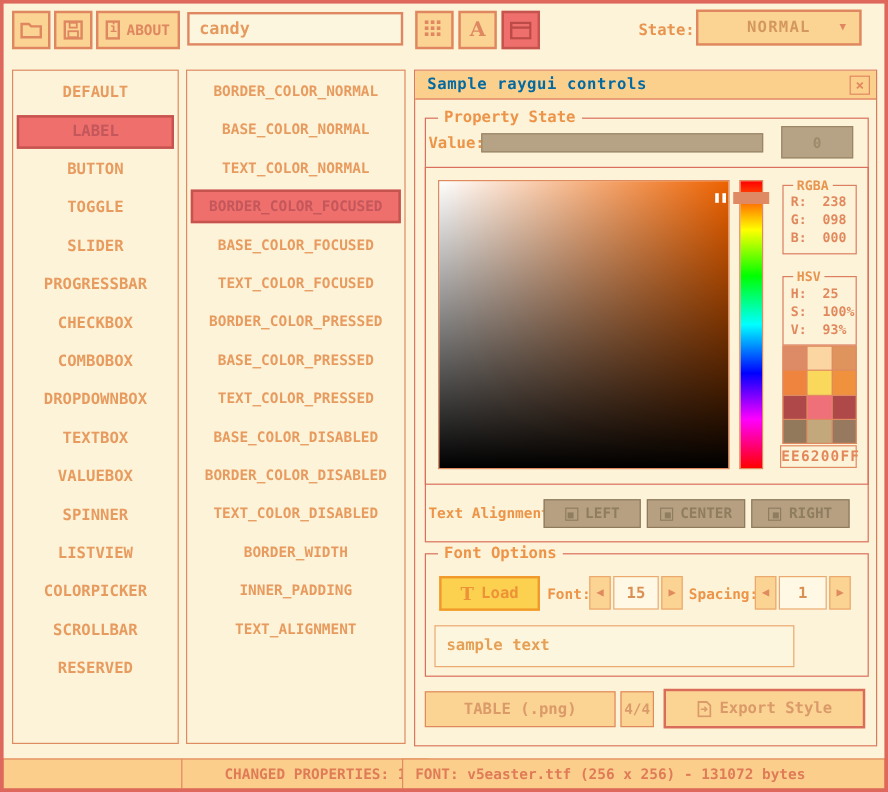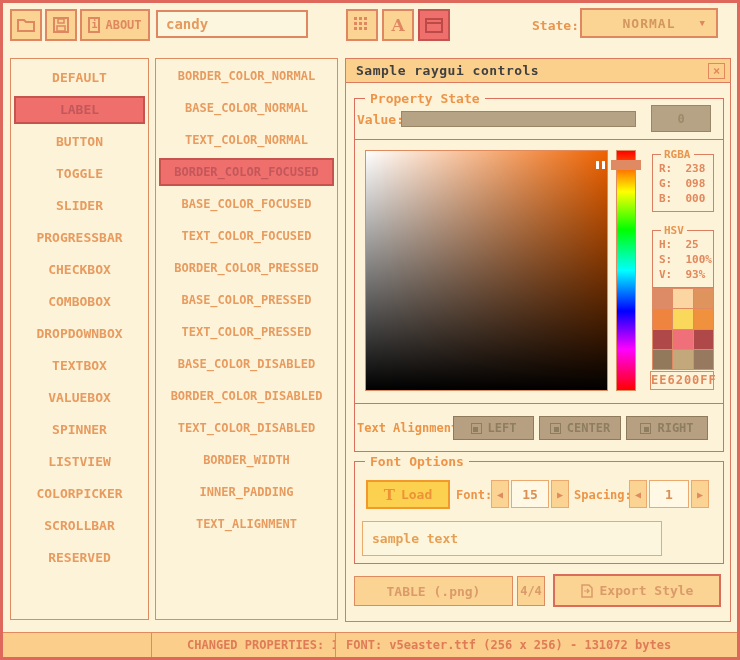--- a/index.html
+++ b/index.html
@@ -18,21 +18,21 @@
   .dd { background:#FBD392; border:2px solid #DF8760; color:#D3975F; font-size:13px; display:flex; align-items:center; justify-content:center; letter-spacing:1px; }
   .dd .chev { position:absolute; right:10px; font-size:9px; color:#DF8760; }
 
   
   .listbox { background:#FCF3D9; border:1px solid #DE8B61; overflow:hidden; }
   .list-item { height:32px; line-height:32px; text-align:center; color:#E89B5F; cursor:pointer; }
   .list-item.selected { background:#EE6F6B; border:2px solid #C5534E; color:#C4575B; height:28px; line-height:24px; margin:2px 3px; }
 
   
   .panel { background:#FCF3D9; border:1px solid #DC7A60; }
-  .titlebar { position:absolute; left:0; top:0; right:0; height:24px; background:#FBD08D; border-bottom:1px solid #DC7A60; color:#404040; font-size:13px; line-height:23px; padding-left:10px; letter-spacing:0.5px; }
+  .titlebar { position:absolute; left:0; top:0; right:0; height:24px; background:#FBD08D; border-bottom:1px solid #DC7A60; color:#0369a1; font-size:13px; line-height:23px; padding-left:10px; letter-spacing:0.5px; }
   .closebtn { position:absolute; right:5px; top:4px; width:17px; height:16px; border:1px solid #E2885F; color:#E2885F; font-size:12px; line-height:14px; text-align:center; cursor:pointer; }
 
   .group { position:absolute; border:1px solid #DB6F5D; }
   .group-label { position:absolute; top:-8px; left:10px; background:#FCF3D9; padding:0 5px; color:#ED9449; font-size:13px; white-space:nowrap; }
 
   .slider-disabled { background:#B6A284; border:1px solid #998667; }
   .valbox-disabled { background:#B6A284; border:1px solid #998667; color:#9C8A6B; font-size:12px; display:flex; align-items:center; justify-content:center; }
 
   .minigroup { position:absolute; border:1px solid #DC7E60; }
   .minigroup .group-label { font-size:11px; top:-7px; left:8px; padding:0 3px; color:#E8954F;text-align:center; }
@@ -83,21 +83,21 @@
     <svg width="18" height="18" viewBox="0 0 18 18">
       <rect x="2" y="2" width="14" height="14" fill="none" stroke="#DF8760" stroke-width="2"></rect>
       <rect x="6" y="3" width="6" height="4" fill="none" stroke="#DF8760" stroke-width="1.5"></rect>
       <rect x="5" y="10" width="8" height="5" fill="none" stroke="#DF8760" stroke-width="1.5"></rect>
     </svg>
   </div>
   <div class="abs btn" style="left:80px;top:9px;width:70px;height:32px;">
     <span style="display:inline-block;width:12px;height:16px;border:2px solid #DF8760;font-size:10px;line-height:12px;text-align:center;">i</span>
     <span style="font-size:12px;">ABOUT</span>
   </div>
-  <input class="abs tb-input" style="left: 156px; top: 10px; width: 152px; height: 28px;" value="candy">
+  <input class="abs tb-input" style="left: 156px; top: 10px; width: 180px; height: 28px;" value="candy">
 
   <div class="abs btn" style="left:346px;top:9px;width:32px;height:32px;">
     <svg width="18" height="18" viewBox="0 0 18 18">
       <g fill="#DF8760">
         <rect x="1" y="1" width="3" height="3"></rect>
           <rect x="6" y="1" width="3" height="3"></rect>
           <rect x="11" y="1" width="3" height="3"></rect>
         <rect x="1" y="6" width="3" height="3"></rect>
           <rect x="6" y="6" width="3" height="3"></rect>
           <rect x="11" y="6" width="3" height="3"></rect>

